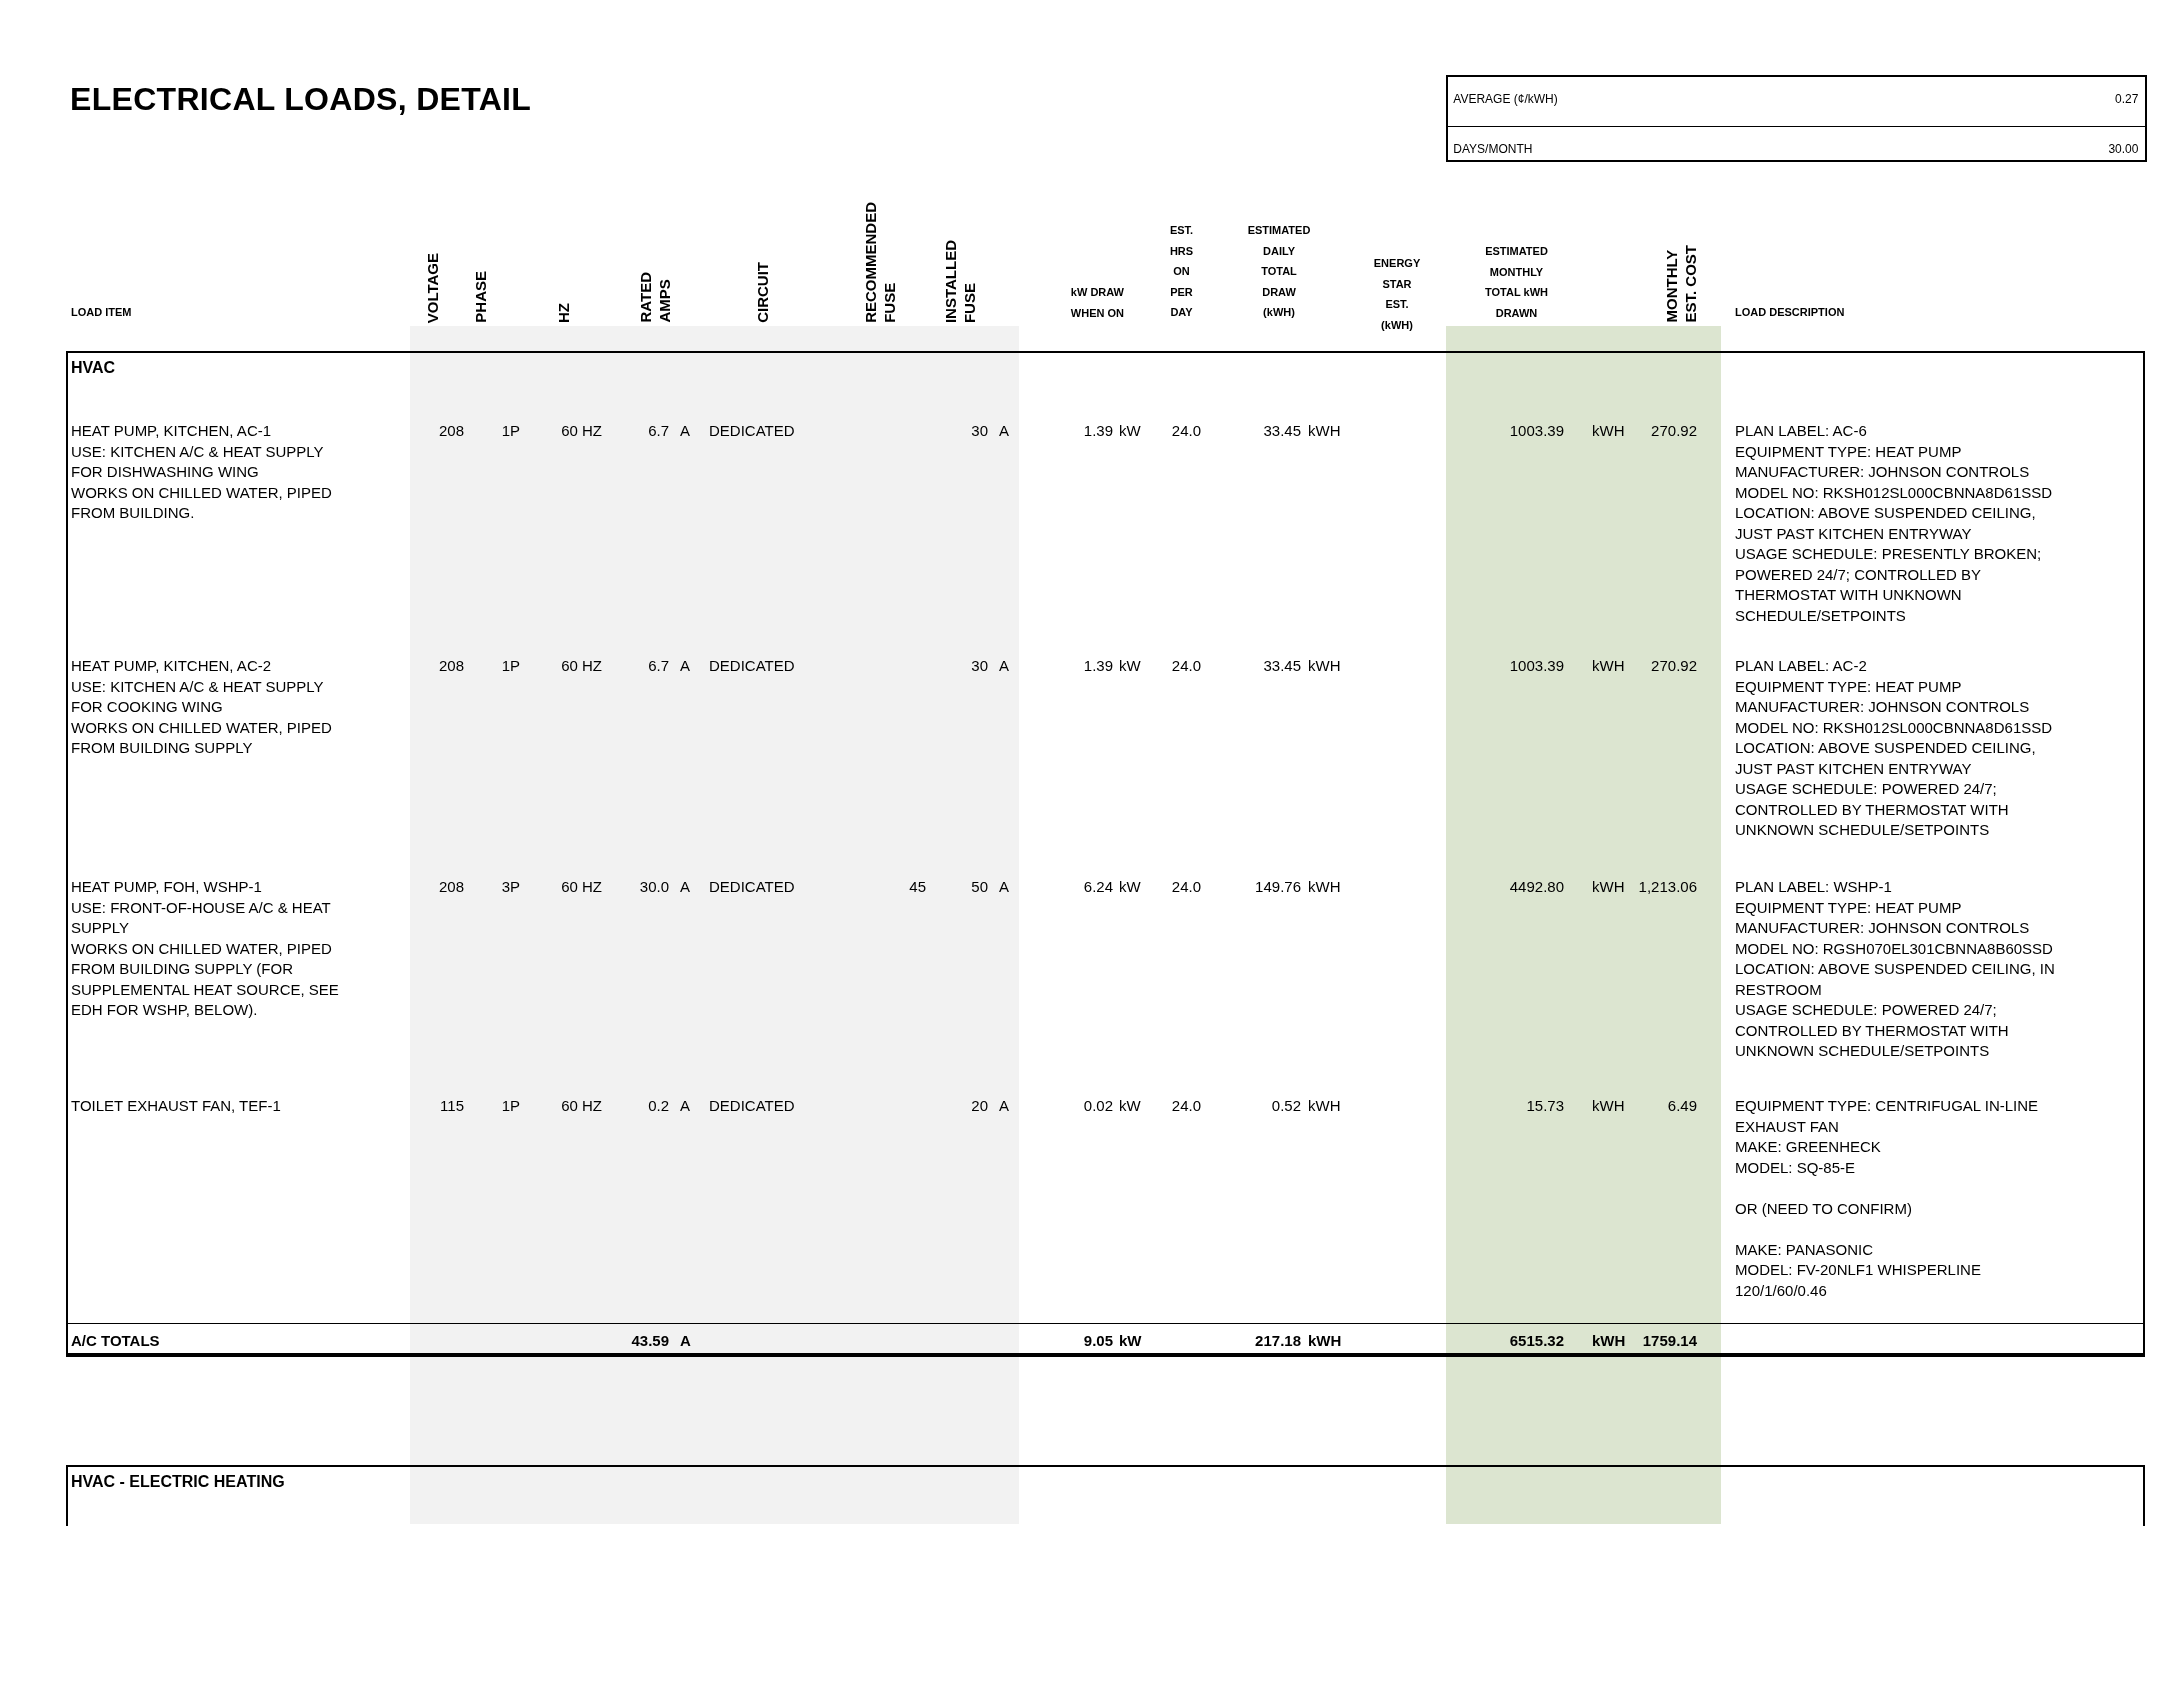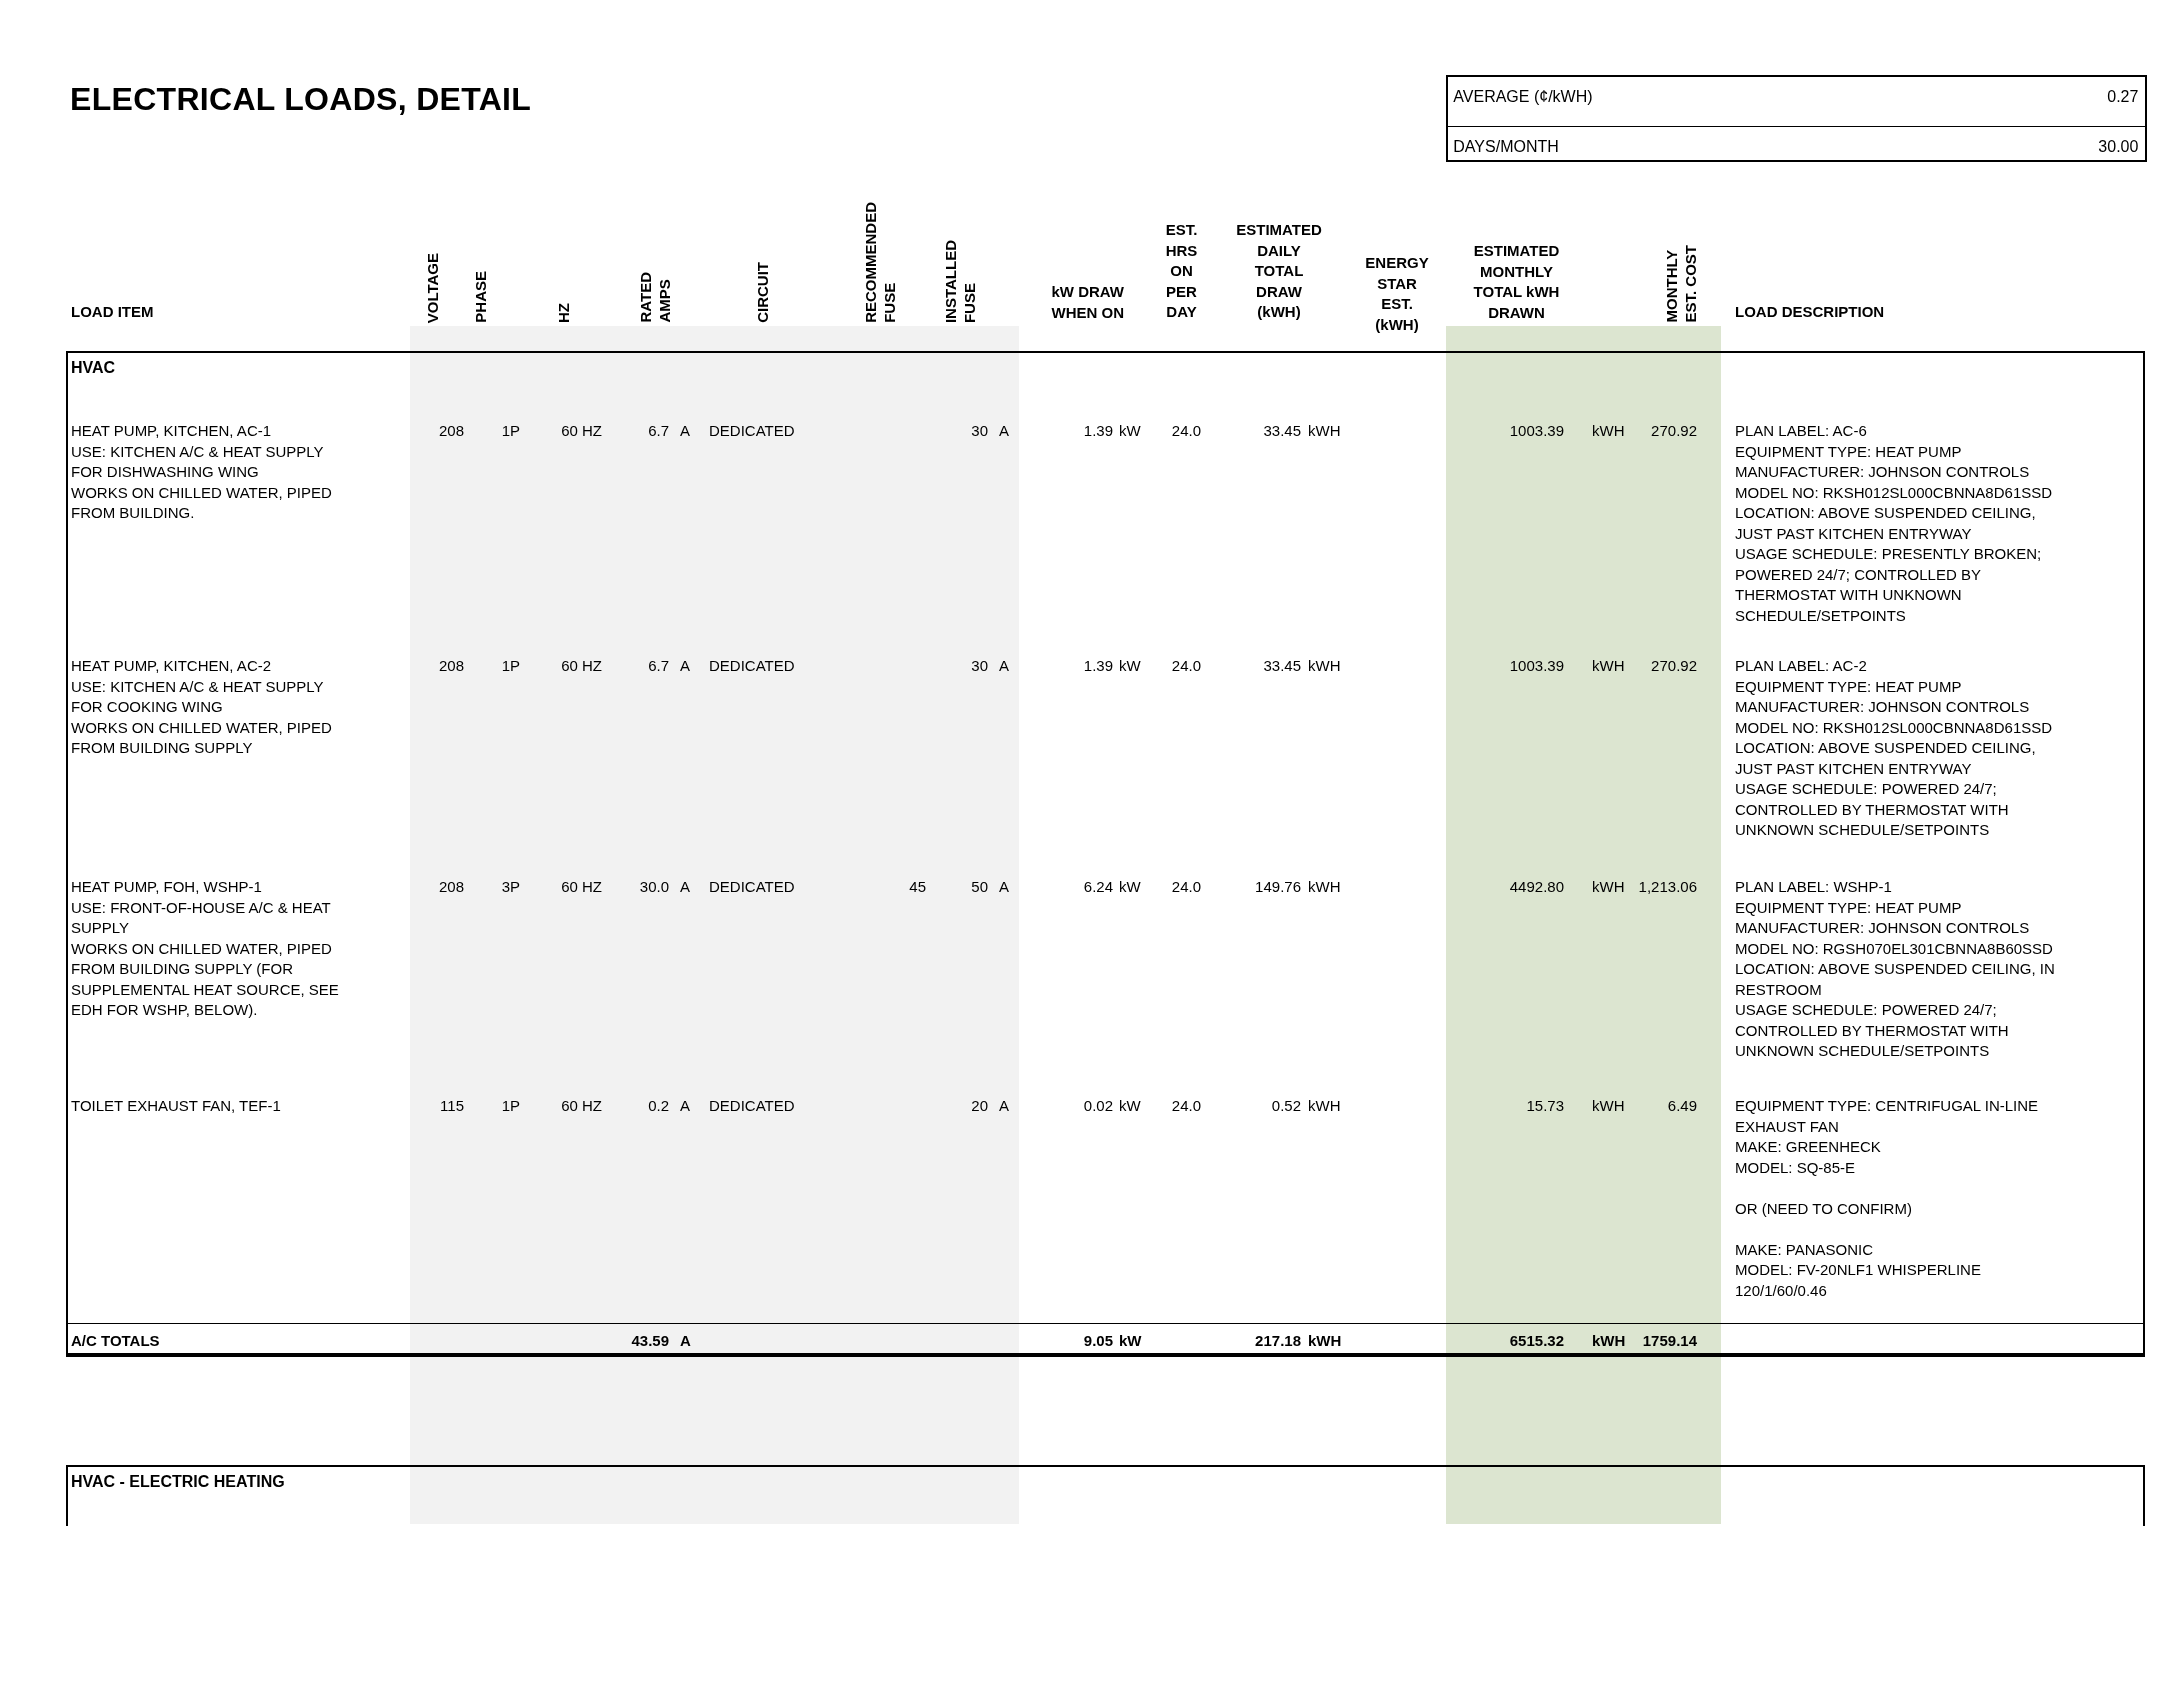--- a/index.html
+++ b/index.html
@@ -6,31 +6,31 @@
   body{width:2183px;height:1687px;position:relative;font-family:"Liberation Sans",sans-serif;color:#000;}
   .page{position:absolute;inset:0;overflow:hidden;}
   .abs{position:absolute;}
   .pre{white-space:pre-line;}
   .b{font-weight:bold;}
   .title{left:70px;top:81px;font-size:32px;font-weight:bold;letter-spacing:0.3px;}
 
   
   .factors{left:1446px;top:75px;width:697px;border:2px solid #000;background:#fff;}
   .f-header{background:#dce5d0;border-bottom:2px solid #000;height:38px;display:flex;align-items:flex-end;padding:0 5.3px 4px 5.3px;font-weight:bold;font-size:16px;}
-  .f-row{height:29px;display:flex;align-items:flex-end;padding:0 6.6px 4px 5.3px;font-size:16px;}
+  .f-row{height:29px;display:flex;align-items:flex-end;padding:0 6.6px 4px 5.3px;font-size:12px;}
   .f-row + .f-row{border-top:1.3px solid #000;margin-top:16px;}
   .f-val{margin-left:auto;}
 
   
   .band{top:326px;height:1198px;z-index:0;}
   .band.gray{left:410px;width:609px;background:#f2f2f2;}
   .band.green{left:1446px;width:275px;background:#dce5d0;}
 
   
-  .hlabel{font-size:15px;font-weight:bold;line-height:20.5px;z-index:3;}
+  .hlabel{font-size:11px;font-weight:bold;line-height:20.5px;z-index:3;}
   .vhead{position:absolute;writing-mode:vertical-rl;transform:rotate(180deg);white-space:pre-line;font-size:15px;font-weight:bold;line-height:19px;bottom:1364px;z-index:3;}
   .ctr{text-align:center;}
   .rgt{text-align:right;}
 
   
   .main-box{left:66px;top:351px;width:2075px;height:1000px;border-top:2px solid #000;border-left:2px solid #000;border-right:2px solid #000;border-bottom:4.6px solid #000;z-index:2;}
   .totals-line{left:66px;top:1323px;width:2077px;height:1.3px;background:#000;z-index:2;}
   .box2{left:66px;top:1465px;width:2075px;height:59px;border-top:2px solid #000;border-left:2px solid #000;border-right:2px solid #000;z-index:2;}
 
   .sect{font-size:16px;font-weight:bold;z-index:3;}

